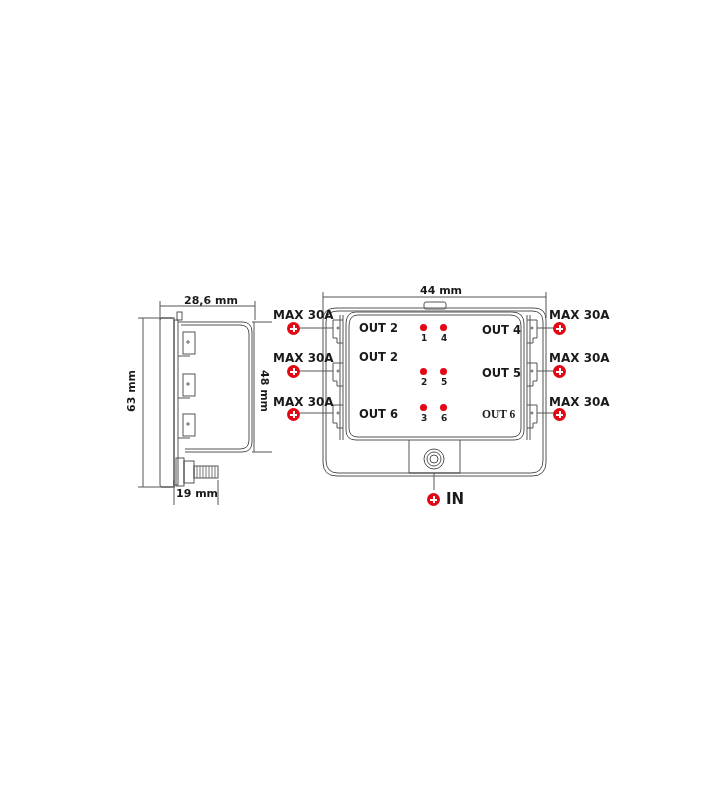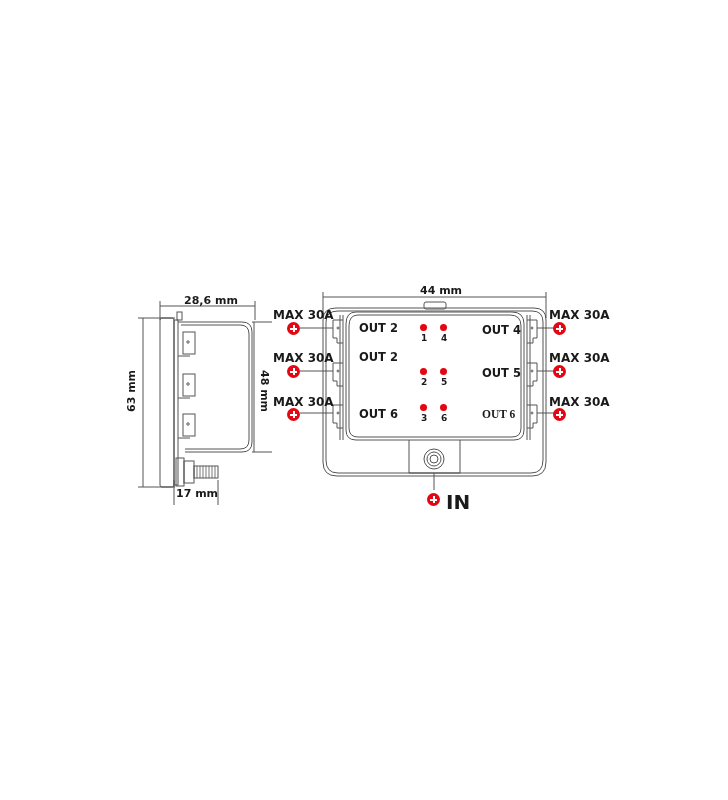--- a/index.html
+++ b/index.html
@@ -3,21 +3,21 @@
   <meta charset="utf-8">
   <style>
     html, body { margin: 0; padding: 0; background: #ffffff; }
     body { width: 728px; height: 800px; position: relative; overflow: hidden; font-family: "Liberation Sans", sans-serif; }
     svg { position: absolute; left: 0; top: 0; }
     .lbl { position: absolute; font-family: "DejaVu Sans", sans-serif; font-weight: bold; color: #1a1a1a; white-space: nowrap; line-height: 1; }
     .dim { font-size: 11px; }
     .max { font-size: 12px; }
     .out { font-size: 11.5px; }
     .num { font-size: 9px; }
-    .in { font-size: 20px; }
+    .in { font-size: 15px; }
     .plus { position: absolute; width: 13px; height: 13px; border-radius: 50%; background: #e30613; }
     .plus::before, .plus::after { content: ""; position: absolute; background: #fff; }
     .plus::before { left: 3px; top: 5.5px; width: 7px; height: 2px; }
     .plus::after { left: 5.5px; top: 3px; width: 2px; height: 7px; }
     .led { position: absolute; width: 7px; height: 7px; border-radius: 50%; background: #e30613; }
   </style>
 </head>
 <body>
 
 <svg width="728" height="800" viewBox="0 0 728 800">
@@ -113,21 +113,21 @@
     <circle cx="434" cy="459" r="10"></circle>
     <circle cx="434" cy="459" r="7"></circle>
     <circle cx="434" cy="459" r="4"></circle>
     <line x1="434" y1="473" x2="434" y2="490"></line>
   </g>
 </svg>
 
 <div class="lbl dim" style="left:184px; top:295px;">28,6 mm</div>
 <div class="lbl dim" style="left:126px; top:412px; transform:rotate(-90deg); transform-origin:left top;">63 mm</div>
 <div class="lbl dim" style="left:270px; top:370px; transform:rotate(90deg); transform-origin:left top;">48 mm</div>
-<div class="lbl dim" style="left:176px; top:488px;">17 mm</div>
+<div class="lbl dim" style="left:176px; top:488px;">19 mm</div>
 
 <div class="lbl dim" style="left:420px; top:285px;">44 mm</div>
 
 <div>
   <div class="lbl max" style="left:273px; top:309px;">MAX 30A</div>
   <div class="plus" style="left:287px; top:322px;"></div>
   <div class="lbl out" style="left:359px; top:323px;">OUT 2</div>
 </div>
 <div>
   <div class="lbl max" style="left:273px; top:352px;">MAX 30A</div>

